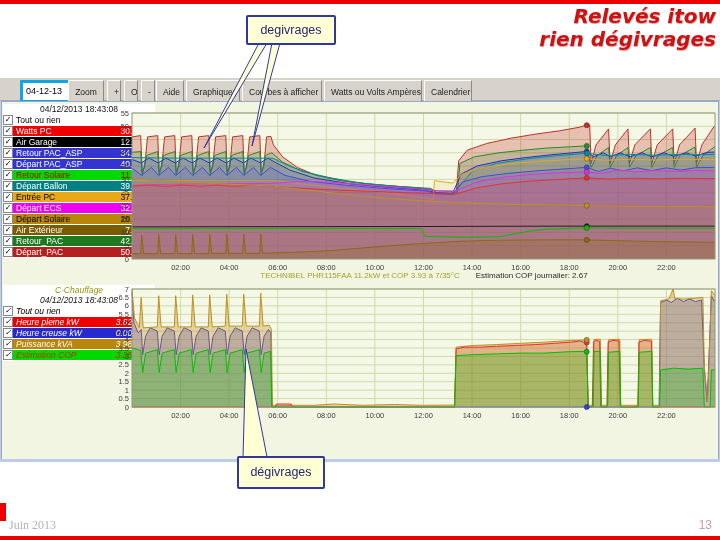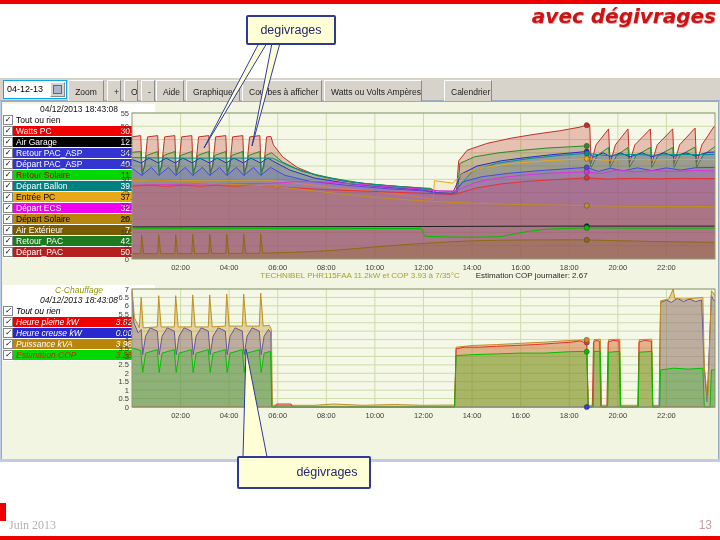--- a/index.html
+++ b/index.html
@@ -9,22 +9,22 @@
   .redbar.top{top:0;} .redbar.bottom{top:536px;}
   .redmark{position:absolute;left:0;top:503px;width:6px;height:18px;background:#ee0000;}
   .slide-title{position:absolute;right:4px;top:5px;text-align:right;color:#cc1212;
         font-family:"DejaVu Sans",sans-serif;font-weight:bold;font-style:italic;
         font-size:20px;line-height:23px;text-shadow:0.5px 0.5px 0 #e8a0a0;}
   
   .appwin{position:absolute;left:0;top:78px;width:720px;height:384px;background:#bfccе6;
         background-color:#bfcce6;z-index:1;}
   .toolbar{position:absolute;left:0;top:0;width:720px;height:22px;background:#d7d3ca;
         border-bottom:1px solid #9fadc9;}
-  .datewrap{position:absolute;left:3px;top:2px;width:62px;height:17px;background:#ffffff;
-        border:1px solid #0ea5e9;font-size:9px;}
+  .datewrap{position:absolute;left:20px;top:2px;width:62px;height:17px;background:#ffffff;
+        border:3px solid #0ea5e9;font-size:9px;}
   .datewrap input{position:absolute;left:1px;top:1px;width:44px;height:13px;border:none;
         font-size:9px;font-family:"Liberation Sans",sans-serif;padding:0 0 0 2px;}
   .calbtn{position:absolute;right:1px;top:1px;width:13px;height:13px;background:#d7d3ca;
         border:1px solid;border-color:#fff #8a8a8a #8a8a8a #fff;}
   .calbtn i{position:absolute;left:2px;top:2px;width:7px;height:7px;background:#aab6cf;
         border:1px solid #667;} 
   .tbtn{position:absolute;top:2px;height:24px;background:#d7d3ca;border:1px solid;
         border-color:#fdfdfd #8a8a8a #8a8a8a #fdfdfd;font-size:8.5px;color:#222;
         text-align:center;line-height:16px;white-space:nowrap;overflow:hidden;box-sizing:border-box;}
   .content{position:absolute;left:1px;top:23px;width:716px;height:357px;background:#f2f5e2;
@@ -52,40 +52,41 @@
         color:#b3b3b3;font-size:12px;}
   .page-num{position:absolute;right:8px;top:518px;color:#c79f9f;font-size:12px;}
 </style>
 </head>
 <body>
 
 <div class="page">
   <div class="redbar top"></div>
 
   <div class="slide-title">
-    <div>avec dégivrages</div>
+    <div>Relevés itow</div>
+    <div>rien dégivrages</div>
   </div>
 
   <div class="appwin">
     <div class="toolbar">
       <div class="datewrap">
         <input value="04-12-13" style="">
         <span class="calbtn">
             <i></i>
           </span>
       </div>
       <button class="tbtn" style="left:68px;width:36px;">Zoom</button>
       <button class="tbtn" style="left:107px;width:14px;">+</button>
       <button class="tbtn" style="left:124px;width:14px;">O</button>
       <button class="tbtn" style="left:141px;width:12px;">-</button>
       <button class="tbtn" style="left:156px;width:28px;">Aide</button>
       <button class="tbtn" style="left:186px;width:54px;">Graphiques</button>
       <button class="tbtn" style="left:242px;width:80px;">Courbes à afficher</button>
       <button class="tbtn" style="left:324px;width:98px;">Watts ou Volts Ampères</button>
-      <button class="tbtn" style="left:424px;width:48px;margin-left:20px;">Calendrier</button>
+      <button class="tbtn" style="left:424px;width:48px;">Calendrier</button>
     </div>
 
     <div class="content">
 
       <div class="lpanel" id="legend-top" style="left:1px;top:2px;">
         <div class="pdate">04/12/2013 18:43:08</div>
       <div class="lrow" style="background: rgb(255, 255, 255); color: rgb(0, 0, 0);">
             <span class="cb">✓</span>
             <span class="lab">Tout ou rien</span>
             <span class="val"></span>
@@ -341,19 +342,19 @@
     <div class="botstrip"></div>
   </div>
 
   <svg class="tails">
     <polygon points="259,43 267,43 204,148" fill="#ffffd6" stroke="#2f3a97" stroke-width="1"></polygon>
     <polygon points="272,43 280,43 252,146" fill="#ffffd6" stroke="#2f3a97" stroke-width="1"></polygon>
     <polygon points="243,457 267,457 246,349" fill="#ffffd6" stroke="#2f3a97" stroke-width="1"></polygon>
   </svg>
 
   <div class="callout" style="left:246px;top:15px;width:86px;height:26px;line-height:26px;">degivrages</div>
-  <div class="callout" style="left:237px;top:456px;width:84px;height:29px;line-height:29px;padding-left:46px;">dégivrages</div>
+  <div class="callout" style="left:237px;top:456px;width:84px;height:29px;line-height:29px;">dégivrages</div>
 
   <div class="footer-left">Juin 2013</div>
   <div class="page-num">13</div>
   <div class="redmark"></div>
   <div class="redbar bottom"></div>
 </div>
 
 </body></html>

